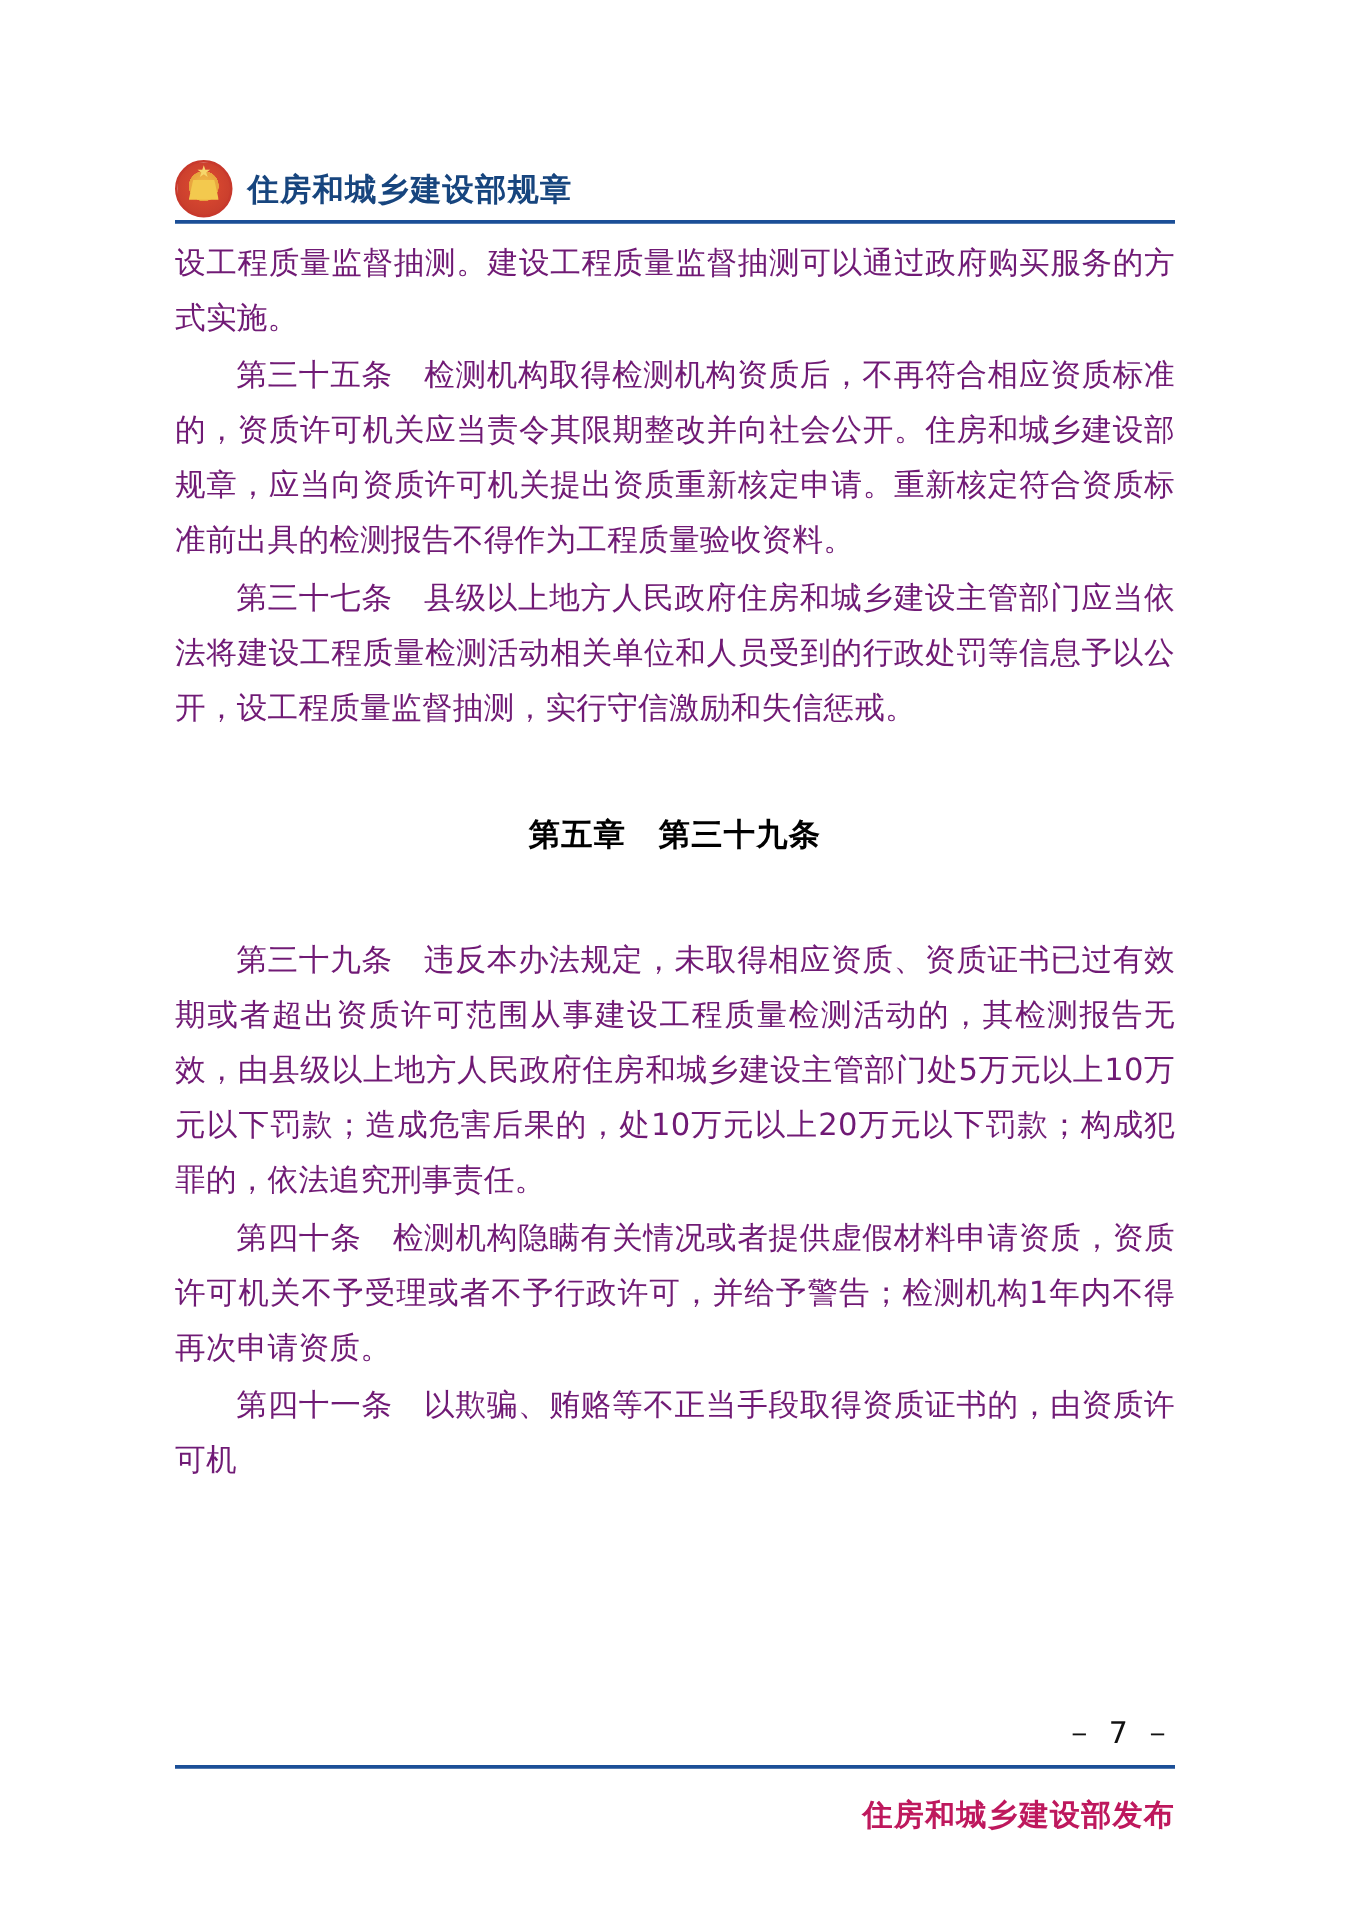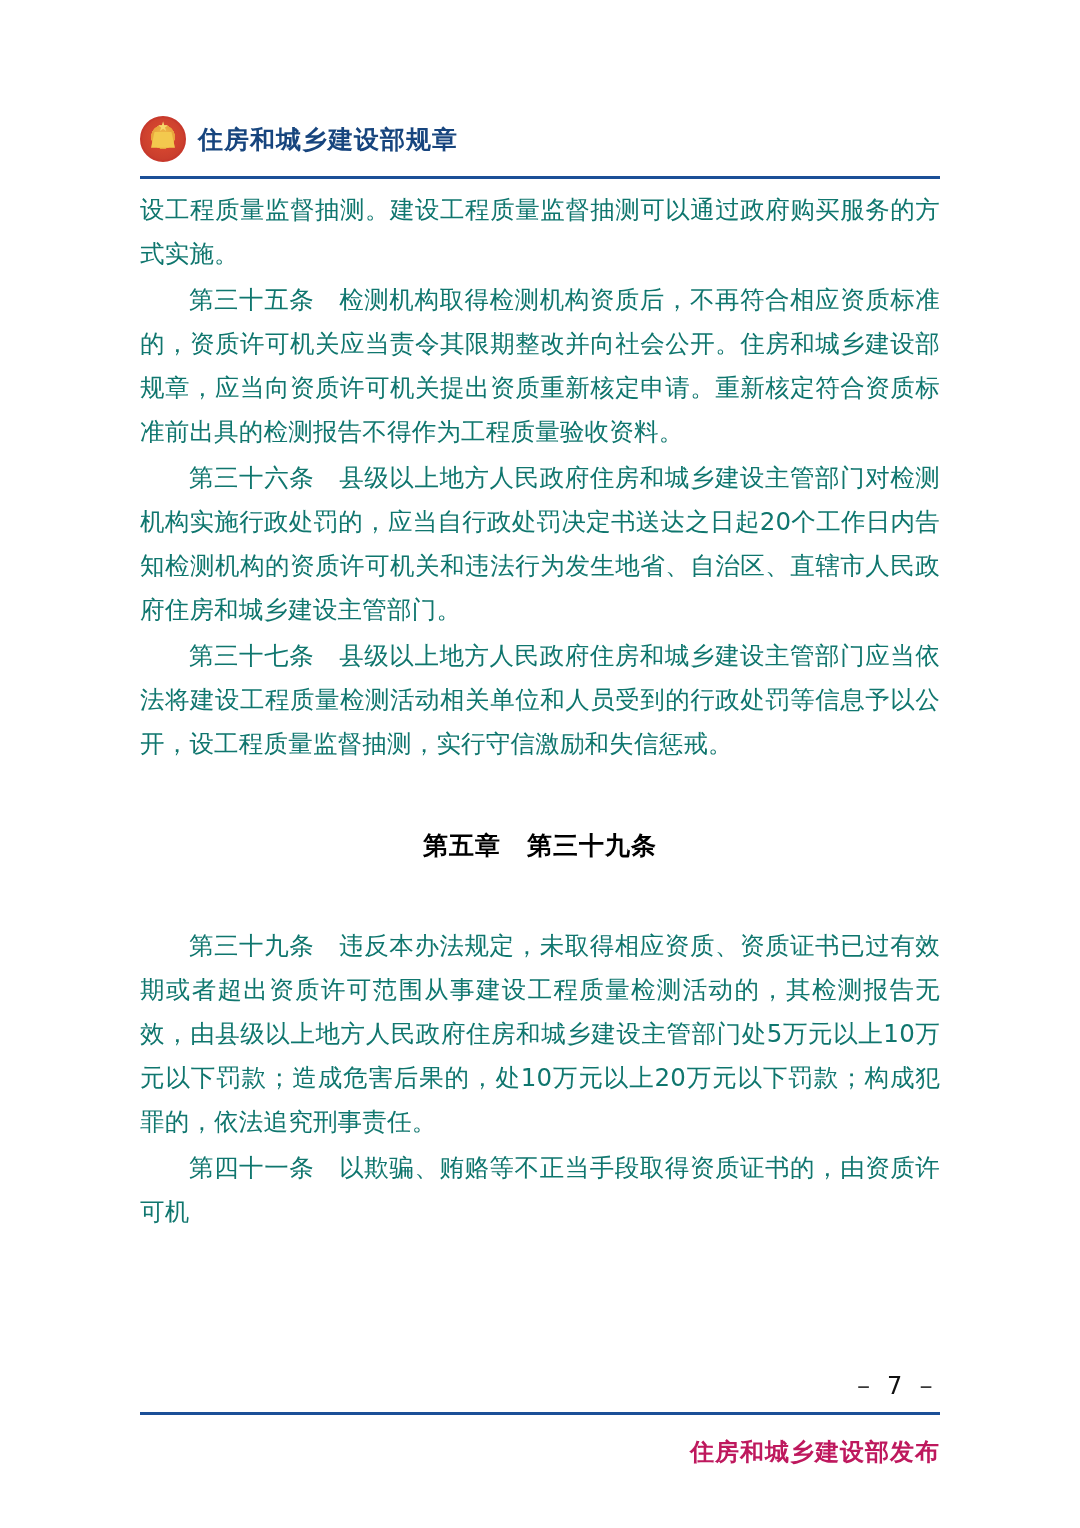--- a/index.html
+++ b/index.html
@@ -19,21 +19,21 @@
     position: relative;
     width: 1080px;
     height: 1528px;
     box-sizing: border-box;
   }
 
   
   .header {
     position: absolute;
     left: 140px;
-    top: 108px;
+    top: 120px;
     width: 800px;
     height: 62px;
     display: flex;
     align-items: center;
   }
   .emblem {
     width: 46px;
     height: 46px;
     border-radius: 50%;
     background: radial-gradient(circle at 50% 45%, #f2c14b 0%, #e8a33d 38%, #d4452f 39%, #c0392b 100%);
@@ -90,21 +90,21 @@
     width: 800px;
   }
   p.para {
     margin: 0 0 2px 0;
     font-family: "DejaVu Sans", "Liberation Sans", sans-serif;
     font-size: 24.5px;
     line-height: 44px;
     text-align: justify;
     text-justify: inter-ideograph;
     letter-spacing: 0.2px;
-    color: #0f766e;
+    color: #701a75;
   }
   p.indent {
     text-indent: 2em;
   }
   .chapter-title {
     margin: 0;
     padding: 0;
     text-align: center;
     font-weight: bold;
     font-size: 25px;
@@ -151,28 +151,28 @@
   <div class="header">
     <span class="emblem"></span>
     <span class="header-title">住房和城乡建设部规章</span>
   </div>
 
   <div class="header-rule"></div>
 
   <div class="content">
     <p class="para">设工程质量监督抽测。建设工程质量监督抽测可以通过政府购买服务的方式实施。</p>
     <p class="para indent">第三十五条　检测机构取得检测机构资质后，不再符合相应资质标准的，资质许可机关应当责令其限期整改并向社会公开。住房和城乡建设部规章，应当向资质许可机关提出资质重新核定申请。重新核定符合资质标准前出具的检测报告不得作为工程质量验收资料。</p>
-    <p class="para indent">第三十六条　县级以上地方人民政府住房和城乡建设主管部门对检测机构实施行政处罚的，应当自行政处罚决定书送达之日起20个工作日内告知检测机构的资质许可机关和违法行为发生地省、自治区、直辖市人民政府住房和城乡建设主管部门。</p>
     <p class="para indent">第三十七条　县级以上地方人民政府住房和城乡建设主管部门应当依法将建设工程质量检测活动相关单位和人员受到的行政处罚等信息予以公开，设工程质量监督抽测，实行守信激励和失信惩戒。</p>
 
     <div class="gap-before-chapter"></div>
     <p class="chapter-title">第五章　第三十九条</p>
     <div class="gap-after-chapter"></div>
 
     <p class="para indent">第三十九条　违反本办法规定，未取得相应资质、资质证书已过有效期或者超出资质许可范围从事建设工程质量检测活动的，其检测报告无效，由县级以上地方人民政府住房和城乡建设主管部门处5万元以上10万元以下罚款；造成危害后果的，处10万元以上20万元以下罚款；构成犯罪的，依法追究刑事责任。</p>
+    <p class="para indent">第四十条　检测机构隐瞒有关情况或者提供虚假材料申请资质，资质许可机关不予受理或者不予行政许可，并给予警告；检测机构1年内不得再次申请资质。</p>
     <p class="para indent">第四十一条　以欺骗、贿赂等不正当手段取得资质证书的，由资质许可机</p>
   </div>
 
   <div class="page-number">－ 7 －</div>
   <div class="footer-rule"></div>
   <div class="footer-text">住房和城乡建设部发布</div>
 
 </div>
 
 </body></html>

